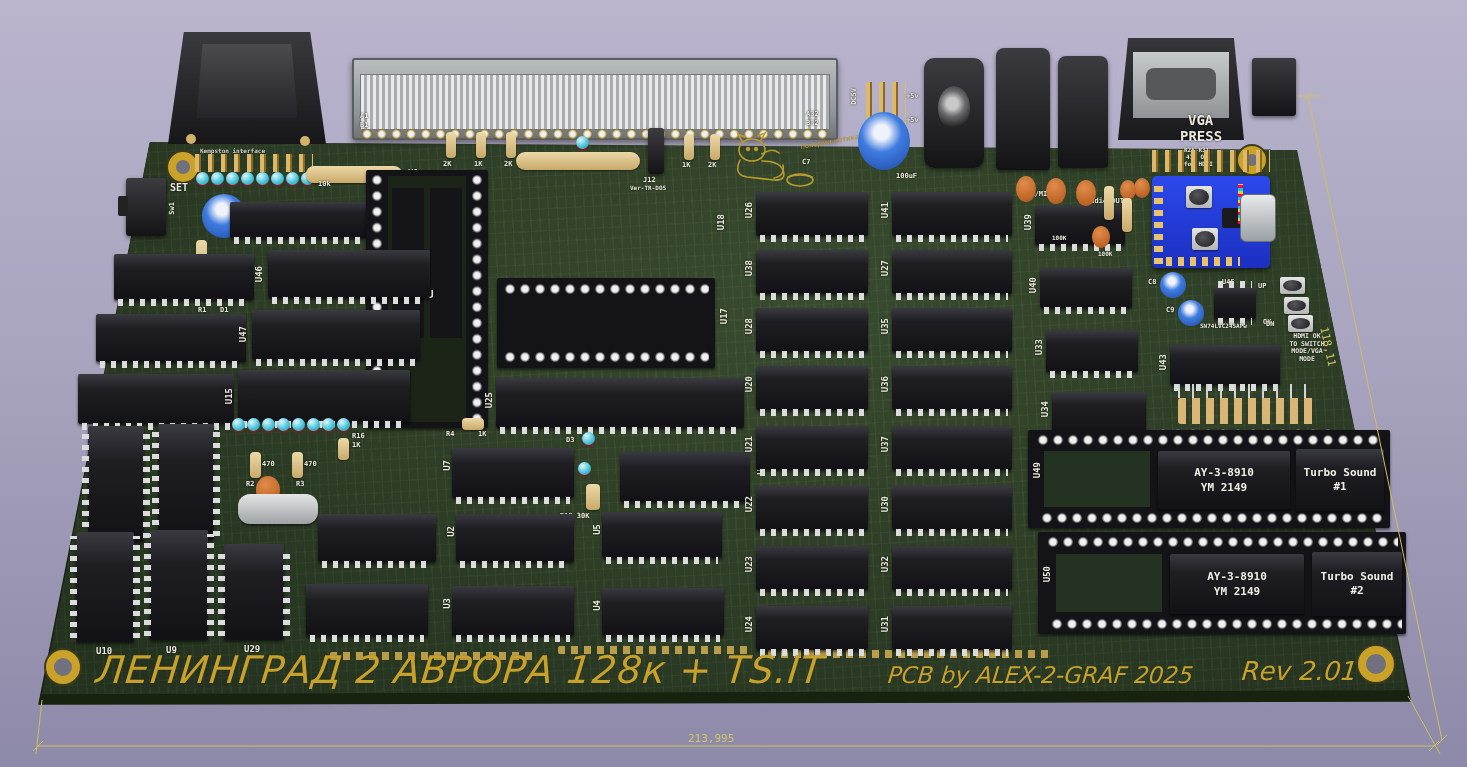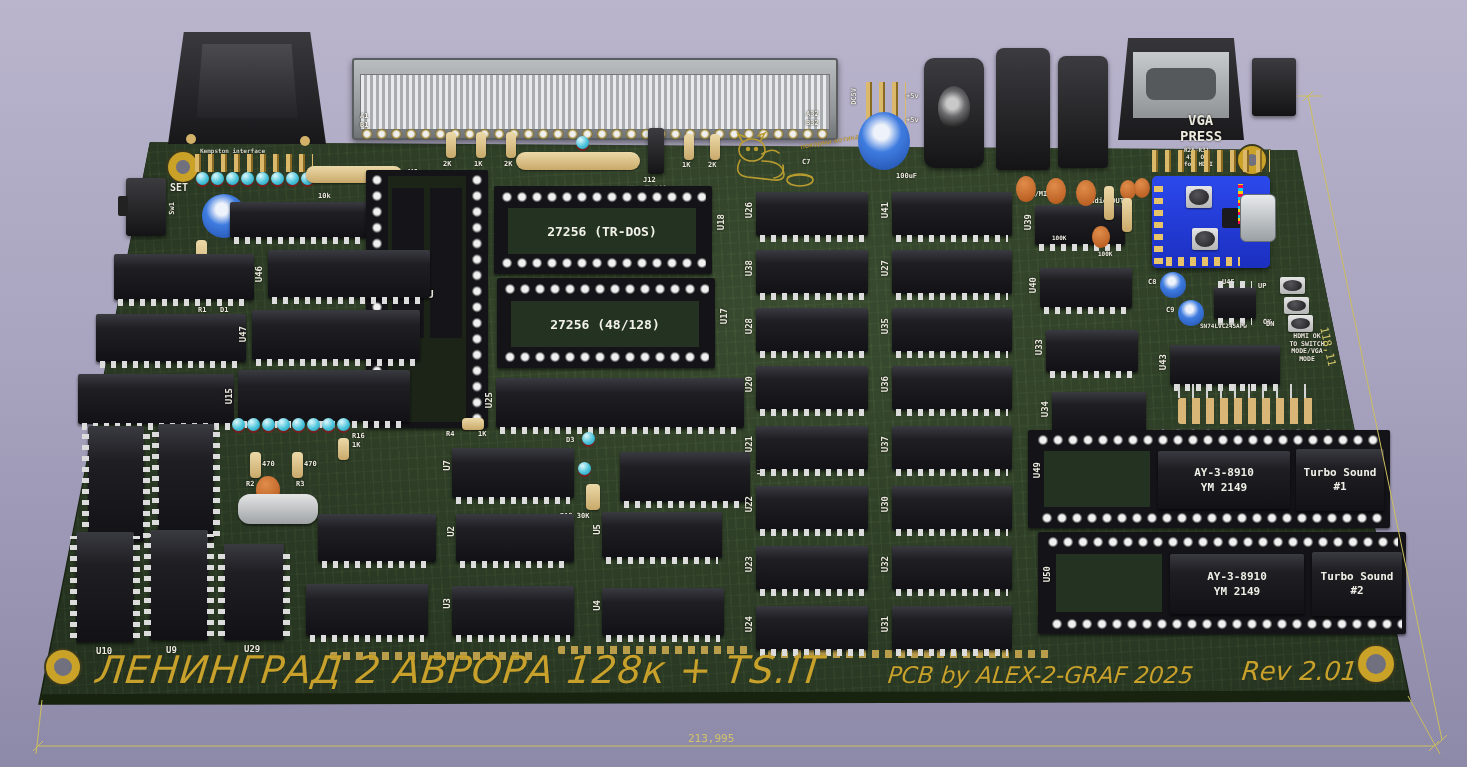--- a/index.html
+++ b/index.html
@@ -163,50 +163,40 @@
       <i class="led"></i>
       <i class="led"></i>
       <i class="led"></i>
   </div>
   <div class="abs bcap" style="left:202px;top:194px;width:44px;height:44px"></div>
   <div class="abs tan" style="left:196px;top:240px;width:11px;height:38px"></div>
   <div class="abs led" style="left:228px;top:262px"></div>
   <div class="abs ref tiny" style="left:198px;top:306px">R1</div>
   <div class="abs ref tiny" style="left:220px;top:306px">D1</div>
   <div class="abs tan" style="left:306px;top:166px;width:96px;height:17px;border-radius:8px"></div>
-  <div class="abs ref tiny" style="left:318px;top:192px">10k</div>
+  <div class="abs ref tiny" style="left:318px;top:180px">10k</div>
   <div class="abs ref tiny" style="left:368px;top:188px">RN2</div>
   <div class="abs ref" style="left:408px;top:168px">U1</div>
   <div class="abs chip" style="left:230px;top:202px;width:147px;height:36px">
       <i class="pins bot"></i>
     </div>
 
   <div class="abs socket" style="left:366px;top:170px;width:122px;height:258px">
     <div class="abs" style="left:22px;top:6px;right:22px;bottom:6px;background:#1b2417"></div>
     <div class="abs" style="left:26px;top:18px;width:32px;height:150px;background:#141419"></div>
     <div class="abs" style="left:64px;top:18px;width:32px;height:150px;background:#141419"></div>
     <div class="abs" style="left:2px;top:2px;width:18px;height:254px;background-image:radial-gradient(circle at 9px 8px,#f0f0f0 3px,#9a9a9a 4px,#303034 5px,transparent 5.6px);background-size:18px 15.9px;background-repeat:repeat-y"></div>
     <div class="abs" style="right:2px;top:2px;width:18px;height:254px;background-image:radial-gradient(circle at 9px 8px,#f0f0f0 3px,#9a9a9a 4px,#303034 5px,transparent 5.6px);background-size:18px 15.9px;background-repeat:repeat-y"></div>
     <div class="abs ref" style="left:28px;top:118px;font-size:11px">Z80CPU</div>
   </div>
 
-  <div class="abs socket" style="left:494px;top:186px;width:218px;height:88px">
-    <div class="abs holes" style="left:6px;top:4px;width:206px"></div>
-    <div class="abs holes" style="left:6px;bottom:4px;width:206px"></div>
-    <div class="abs sockwin" style="left:14px;top:22px;width:188px;height:46px;font-size:13px">
-      <span>27256 (TR-DOS)</span>
-    </div>
-  </div>
   <div class="abs ref v" style="left:716px;top:214px">U18</div>
   <div class="abs socket" style="left:497px;top:278px;width:218px;height:90px">
     <div class="abs holes" style="left:6px;top:4px;width:206px"></div>
     <div class="abs holes" style="left:6px;bottom:4px;width:206px"></div>
-    <div class="abs sockwin" style="left:14px;top:23px;width:188px;height:46px;font-size:13px">
-      <span>27256 (48/128)</span>
-    </div>
   </div>
   <div class="abs ref v" style="left:719px;top:308px">U17</div>
 
   <div class="abs chip" style="left:496px;top:378px;width:248px;height:50px">
       <i class="pins bot"></i>
     </div>
   <div class="abs ref v" style="left:484px;top:392px">U25</div>
   <div class="abs tan" style="left:462px;top:418px;width:22px;height:12px"></div>
   <div class="abs ref tiny" style="left:446px;top:430px">R4</div>
   <div class="abs ref tiny" style="left:478px;top:430px">1K</div>

